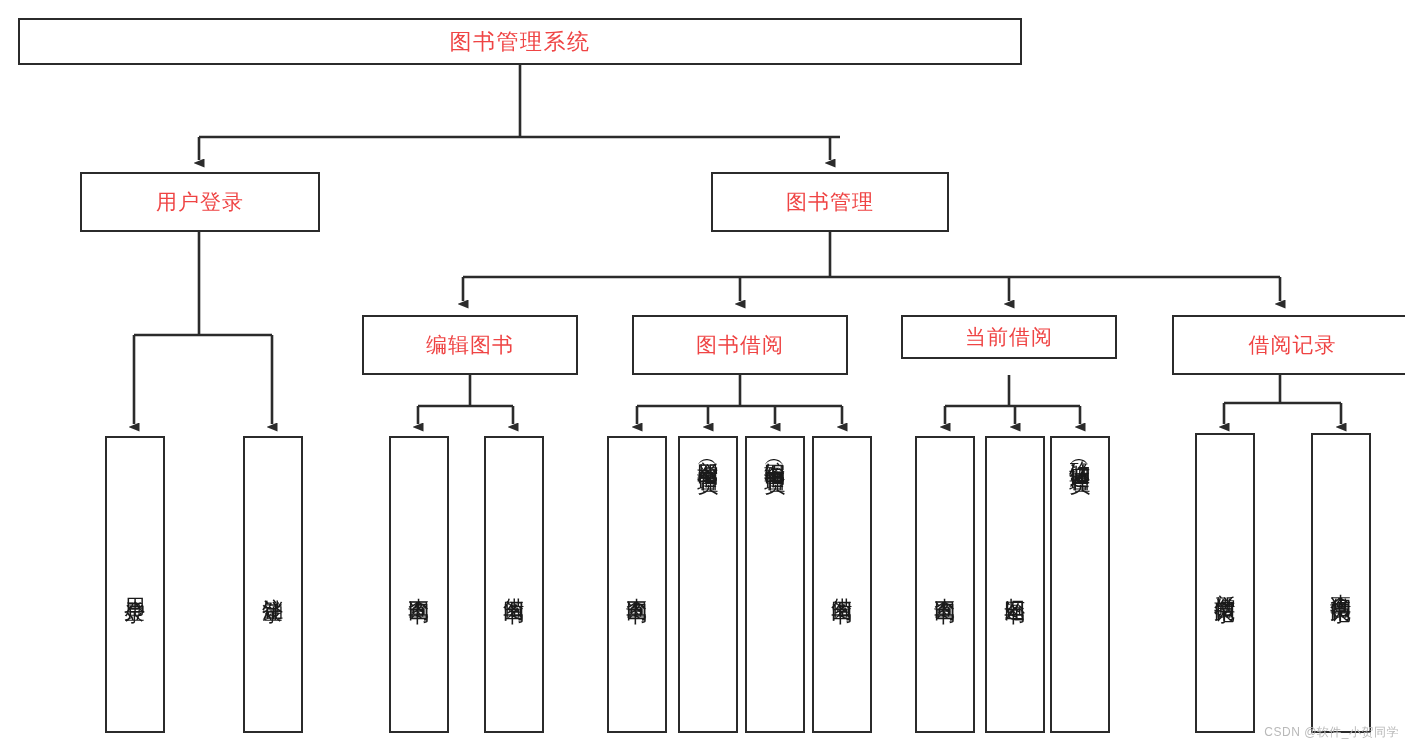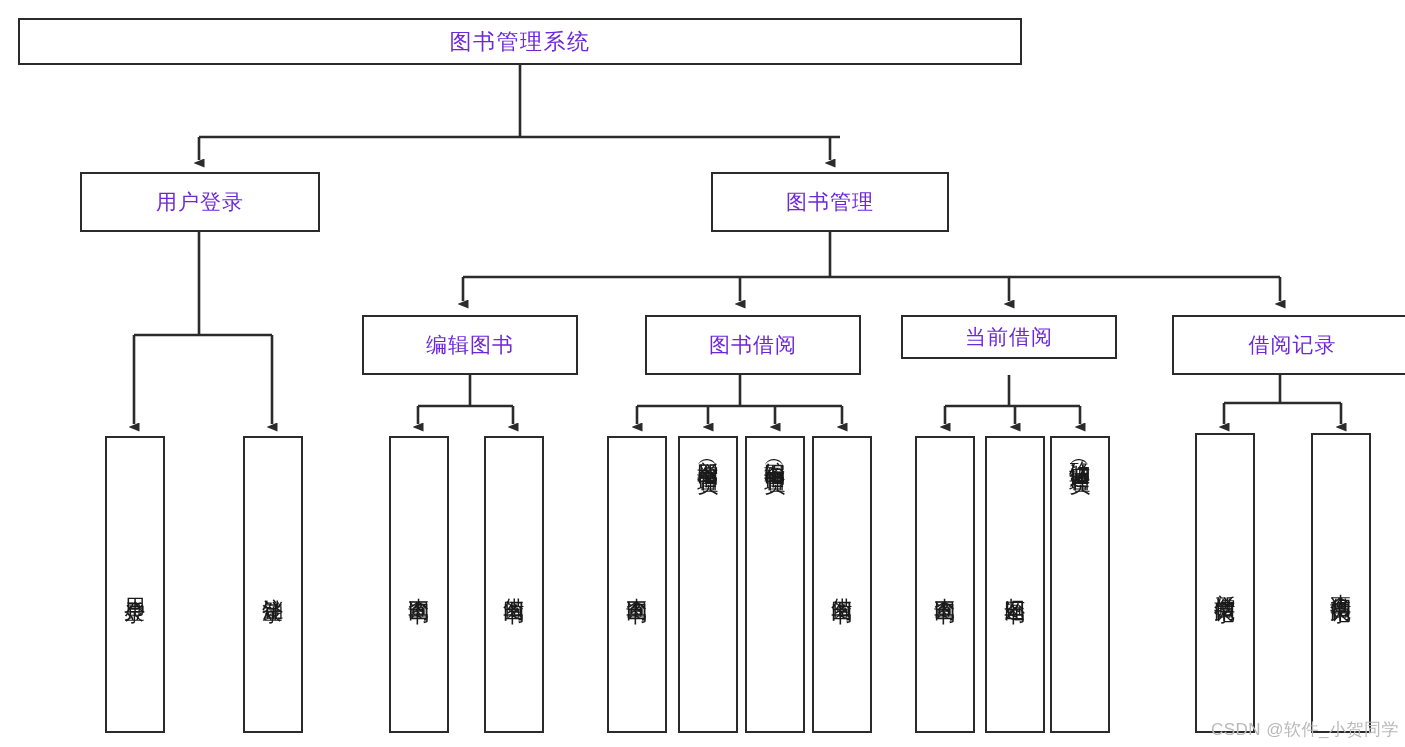--- a/index.html
+++ b/index.html
@@ -26,21 +26,21 @@
     pointer-events: none;
   }
   .node {
     position: absolute;
     box-sizing: border-box;
     border: 2px solid #2b2b2b;
     background: #ffffff;
     display: flex;
     align-items: center;
     justify-content: center;
-    color: #6d28d9;
+    color: #ef4444;
   }
   .node-h {
     font-size: 21px;
     letter-spacing: 1px;
     line-height: 1.1;
     white-space: nowrap;
   }
   .node-root {
     font-size: 22px;
     letter-spacing: 1.5px;
@@ -70,21 +70,21 @@
     margin-bottom: auto;
   }
   .leaf-center {
     align-items: center;
     padding-top: 0;
   }
   #watermark {
     position: absolute;
     right: 6px;
     bottom: 6px;
-    font-size: 17px;
+    font-size: 12px;
     color: #b9b9b9;
     letter-spacing: 0.5px;
     white-space: nowrap;
     margin-left: 44px;
   }
 </style>
 </head>
 <body>
 
 <div id="canvas">
@@ -146,21 +146,21 @@
   <div class="node node-h" style="left:80px; top:172px; width:240px; height:60px;">
     <span>用户登录</span>
   </div>
   <div class="node node-h" style="left:711px; top:172px; width:238px; height:60px;justify-content:center;">
     <span>图书管理</span>
   </div>
 
   <div class="node node-h" style="left:362px; top:315px; width:216px; height:60px;">
     <span>编辑图书</span>
   </div>
-  <div class="node node-h" style="left:632px; top:315px; width:216px; height:60px;margin-left:13px;">
+  <div class="node node-h" style="left:632px; top:315px; width:216px; height:60px;">
     <span>图书借阅</span>
   </div>
   <div class="node node-h" style="left:901px; top:315px; width:216px; height:44px;text-align:center;">
     <span>当前借阅</span>
   </div>
   <div class="node node-h" style="left:1172px; top:315px; width:241px; height:60px;">
     <span>借阅记录</span>
   </div>
 
   <div class="leaf leaf-center" style="left:105px; top:436px; width:60px; height:297px;">

